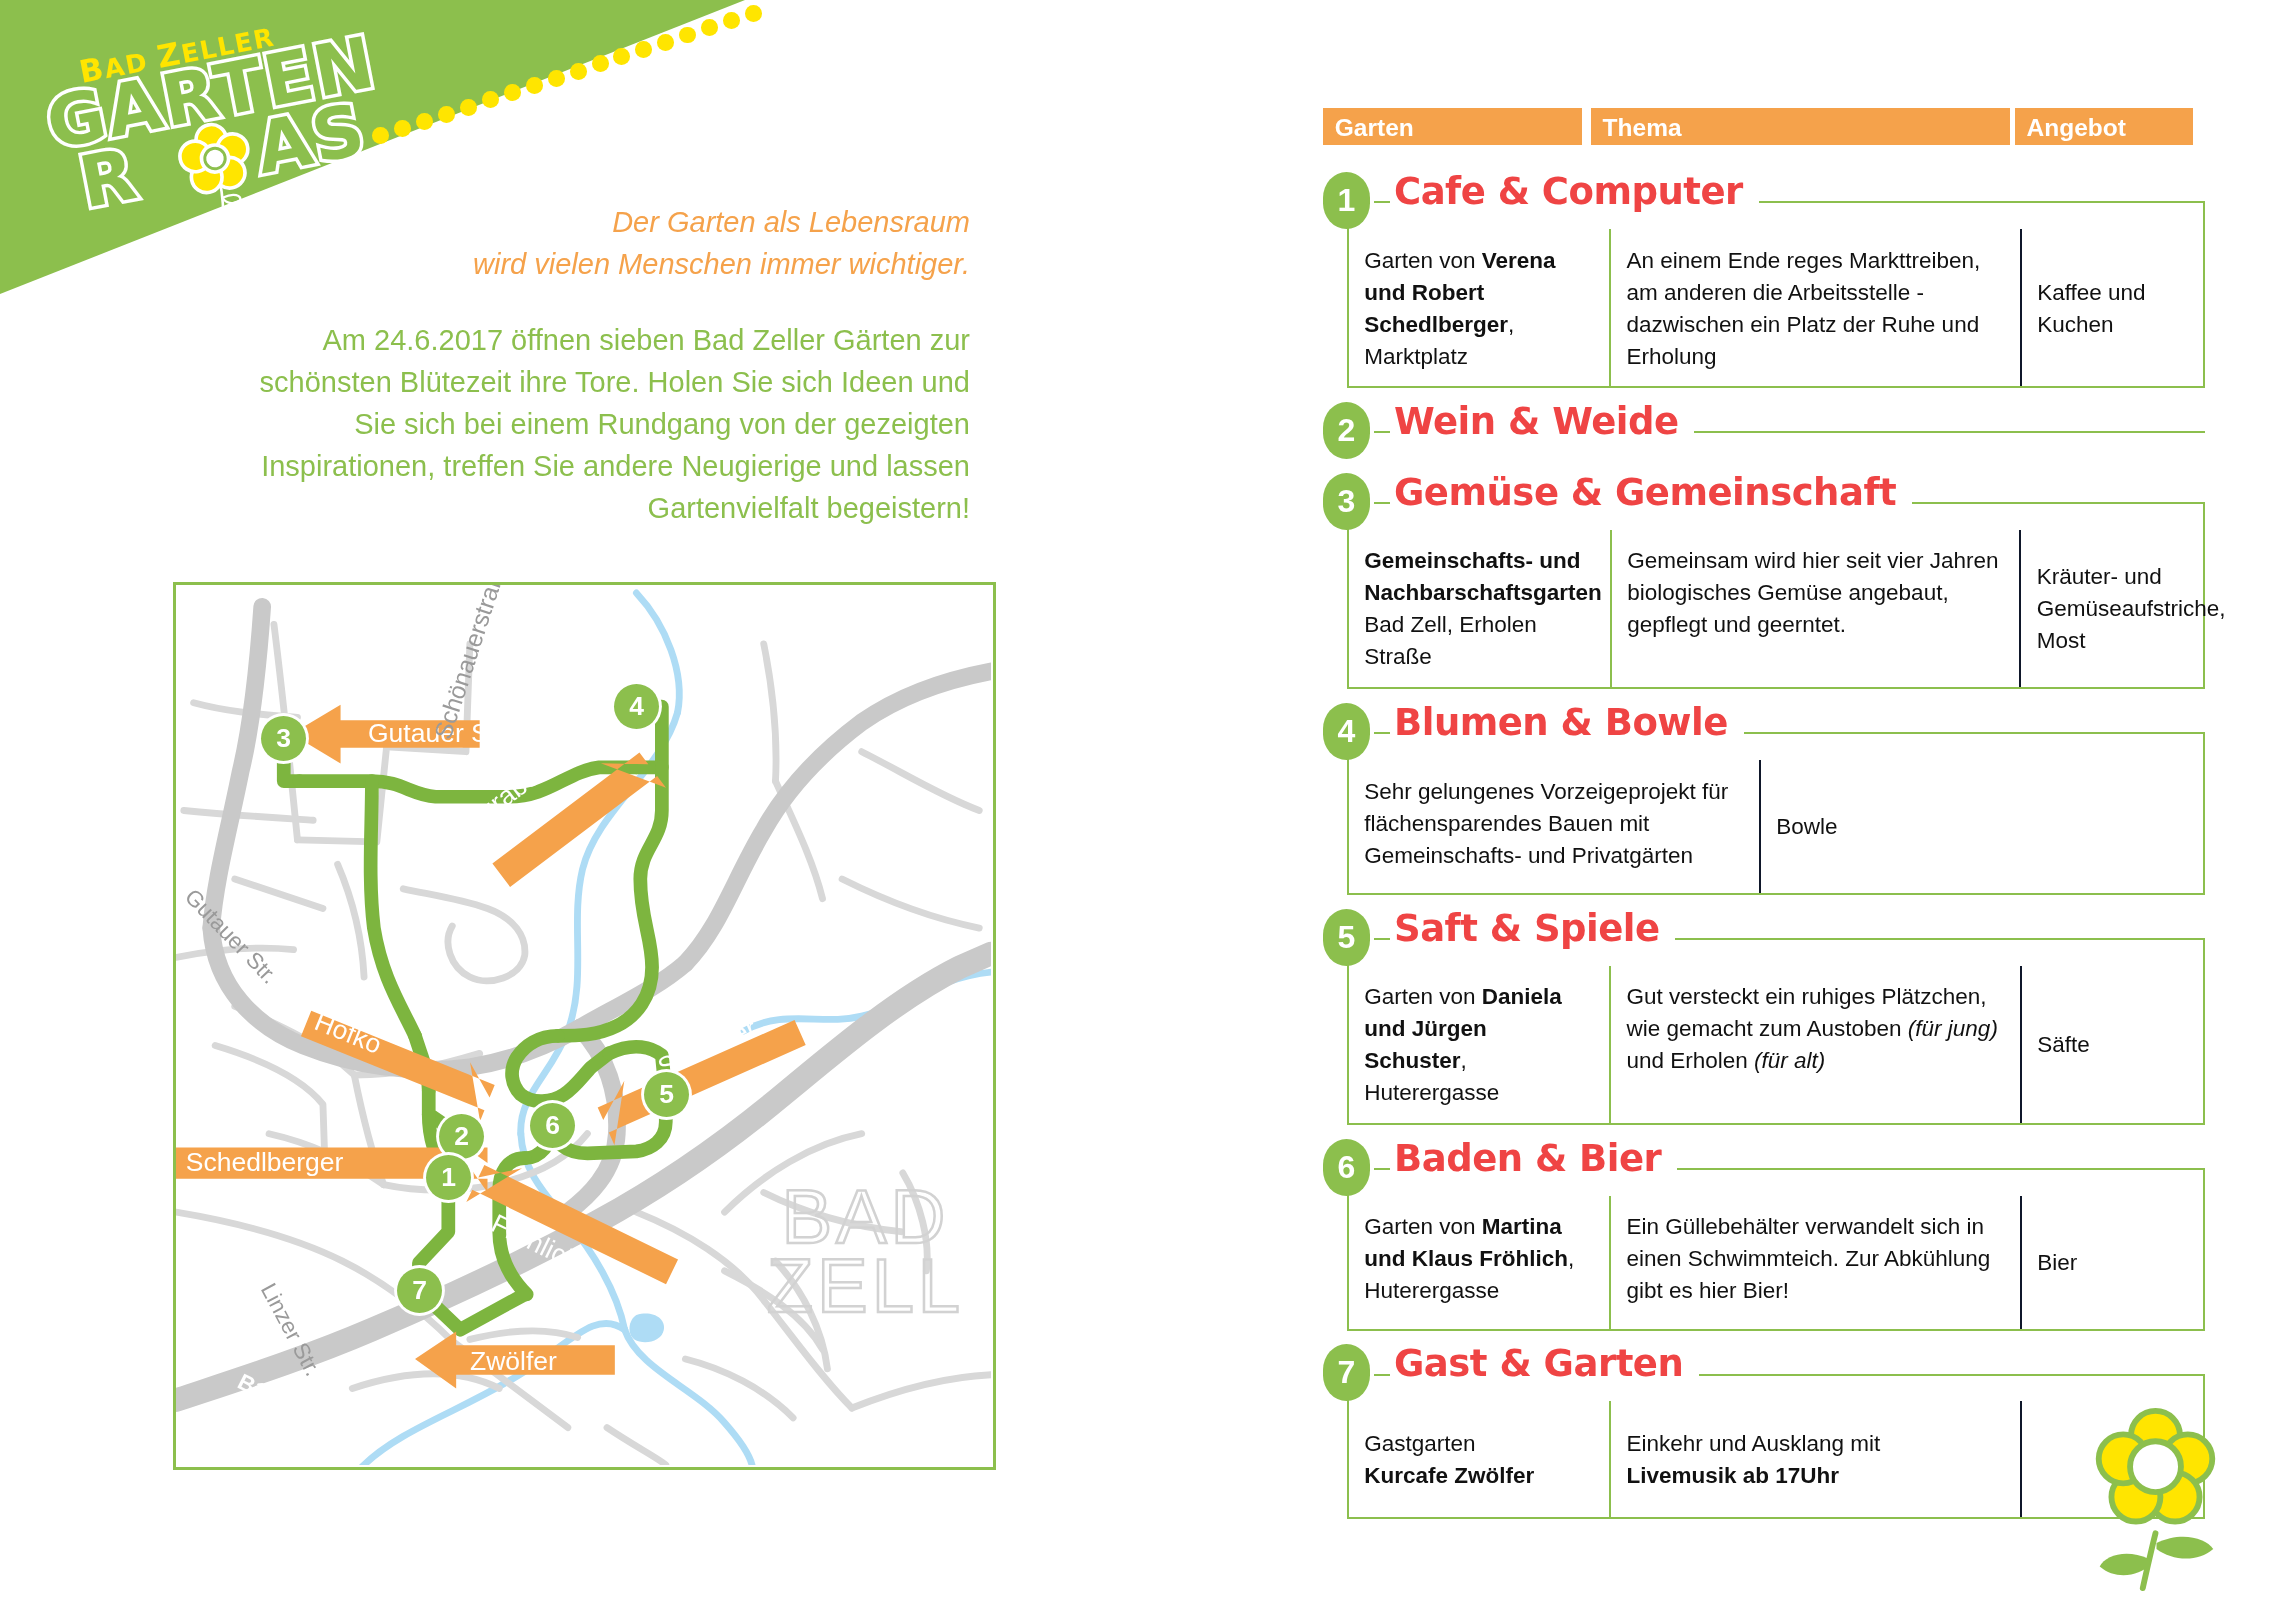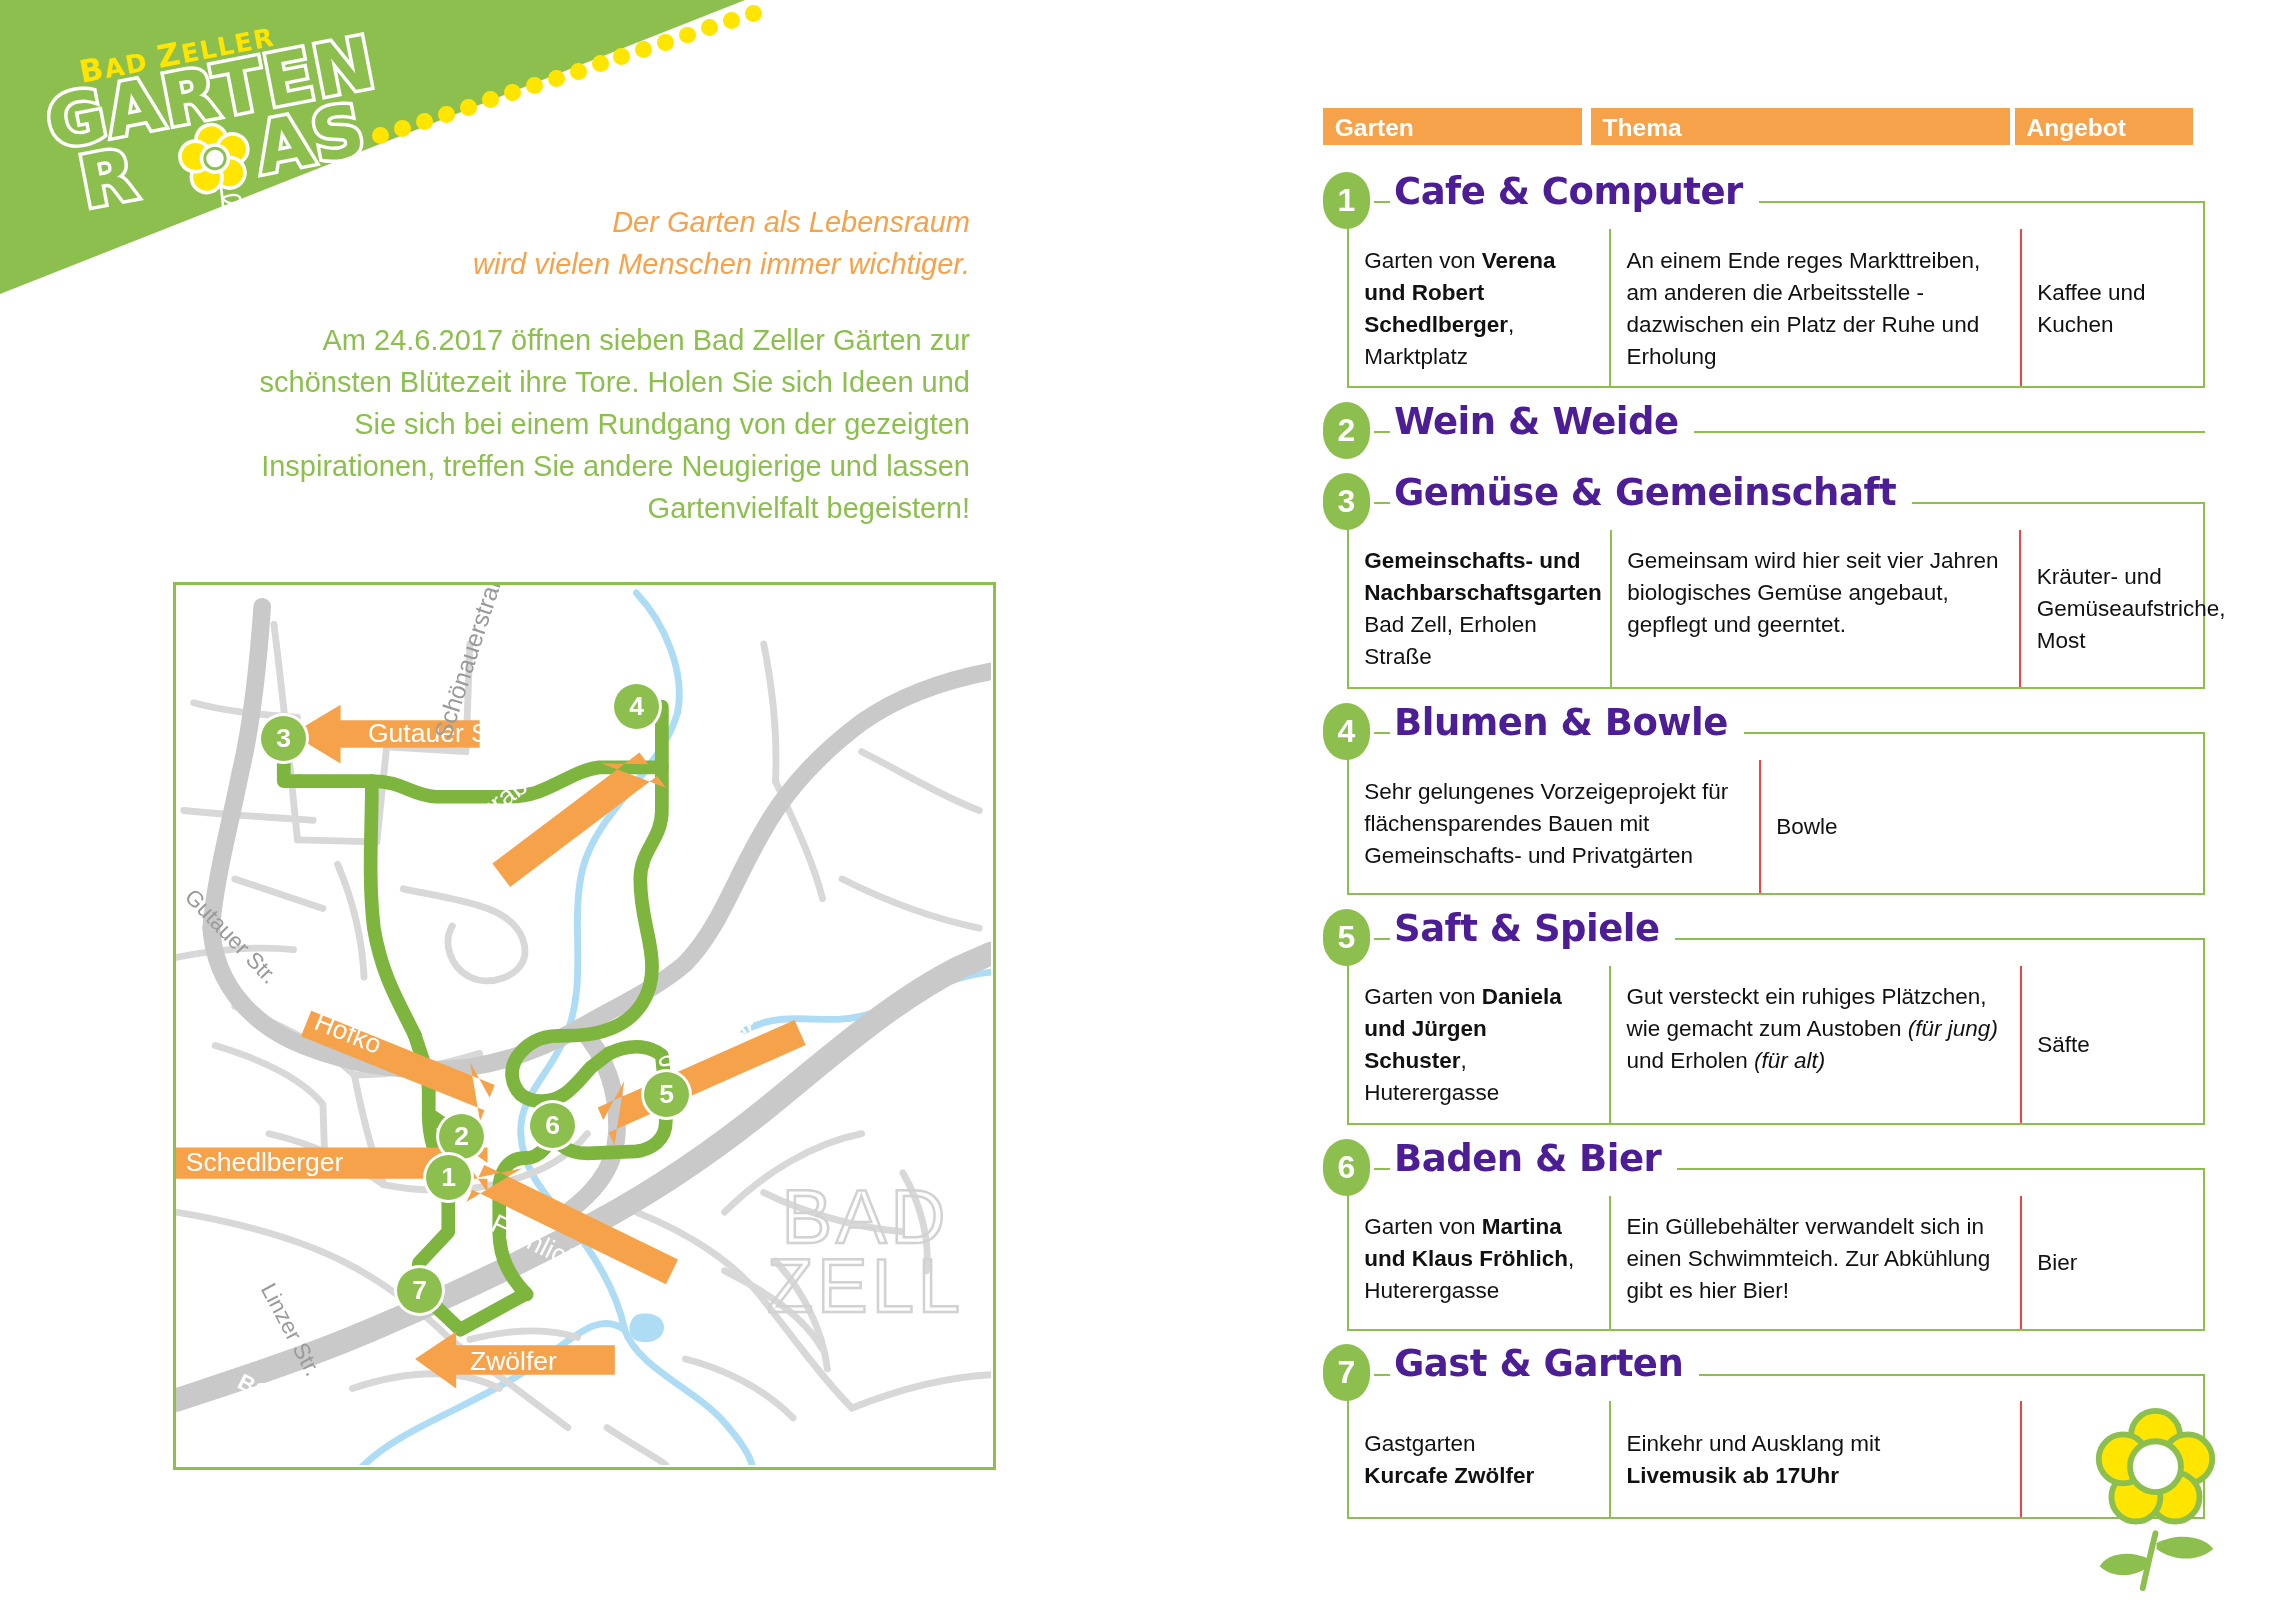--- a/index.html
+++ b/index.html
@@ -118,21 +118,21 @@
     background: #8CBF4D; color: #fff;
     font-weight: bold; font-size: 32px;
     display: flex; align-items: center; justify-content: center;
     z-index: 3;
   }
   .grp-dash {
     position:absolute; left: 51px; top: 27.4px; width: 15.7px; height: 2px; background: #8CBF4D;
   }
   .grp-title {
     position: absolute; left: 71px; top: -3.9px;
-    color: #4c1d95; font-weight: bold; font-size: 37px;
+    color: #ef4444; font-weight: bold; font-size: 37px;
     font-family: "DejaVu Sans", sans-serif;
     letter-spacing: -0.5px;
     background: #fff; padding-right: 15.7px; z-index: 2;
   }
   .grp-line {
     position: absolute; left: 71px; right: 0; top: 27.4px; height: 2px; background:#8CBF4D;
   }
   .grp-box {
     position: relative; margin-left: 23.5px;
     border: 2px solid #8CBF4D; border-top: none;
@@ -142,21 +142,21 @@
     content:""; position:absolute; left:-2px; top:-27.4px; width:2px; height:27.4px; background:#8CBF4D;
   }
   .grp-box::after {
     content:""; position:absolute; right:-2px; top:-27.4px; width:2px; height:27.4px; background:#8CBF4D;
   }
   .cell {
     padding: 15.7px 13.7px 13.7px 15.7px;
     font-size: 22.5px; line-height: 32px; color: #111;
   }
   .c1 { width: 263px; border-right: 2px solid #8CBF4D; }
-  .c2 { width: 412px; border-right: 2px solid #ef4444; }
+  .c2 { width: 412px; border-right: 2px solid #0f172a; }
   .c3 { width: 182px; display:flex; align-items:center; }
   .cell b { font-weight: bold; }
   .cell i { }
   .c1.vcenter, .c2.vcenter { display:flex; flex-direction:column; justify-content:center; }
 
   .tableflower { position: absolute; right: -23.5px; bottom: -73px; width: 147px; height: 186px; }
 </style>
 </head>
 <body>
 

